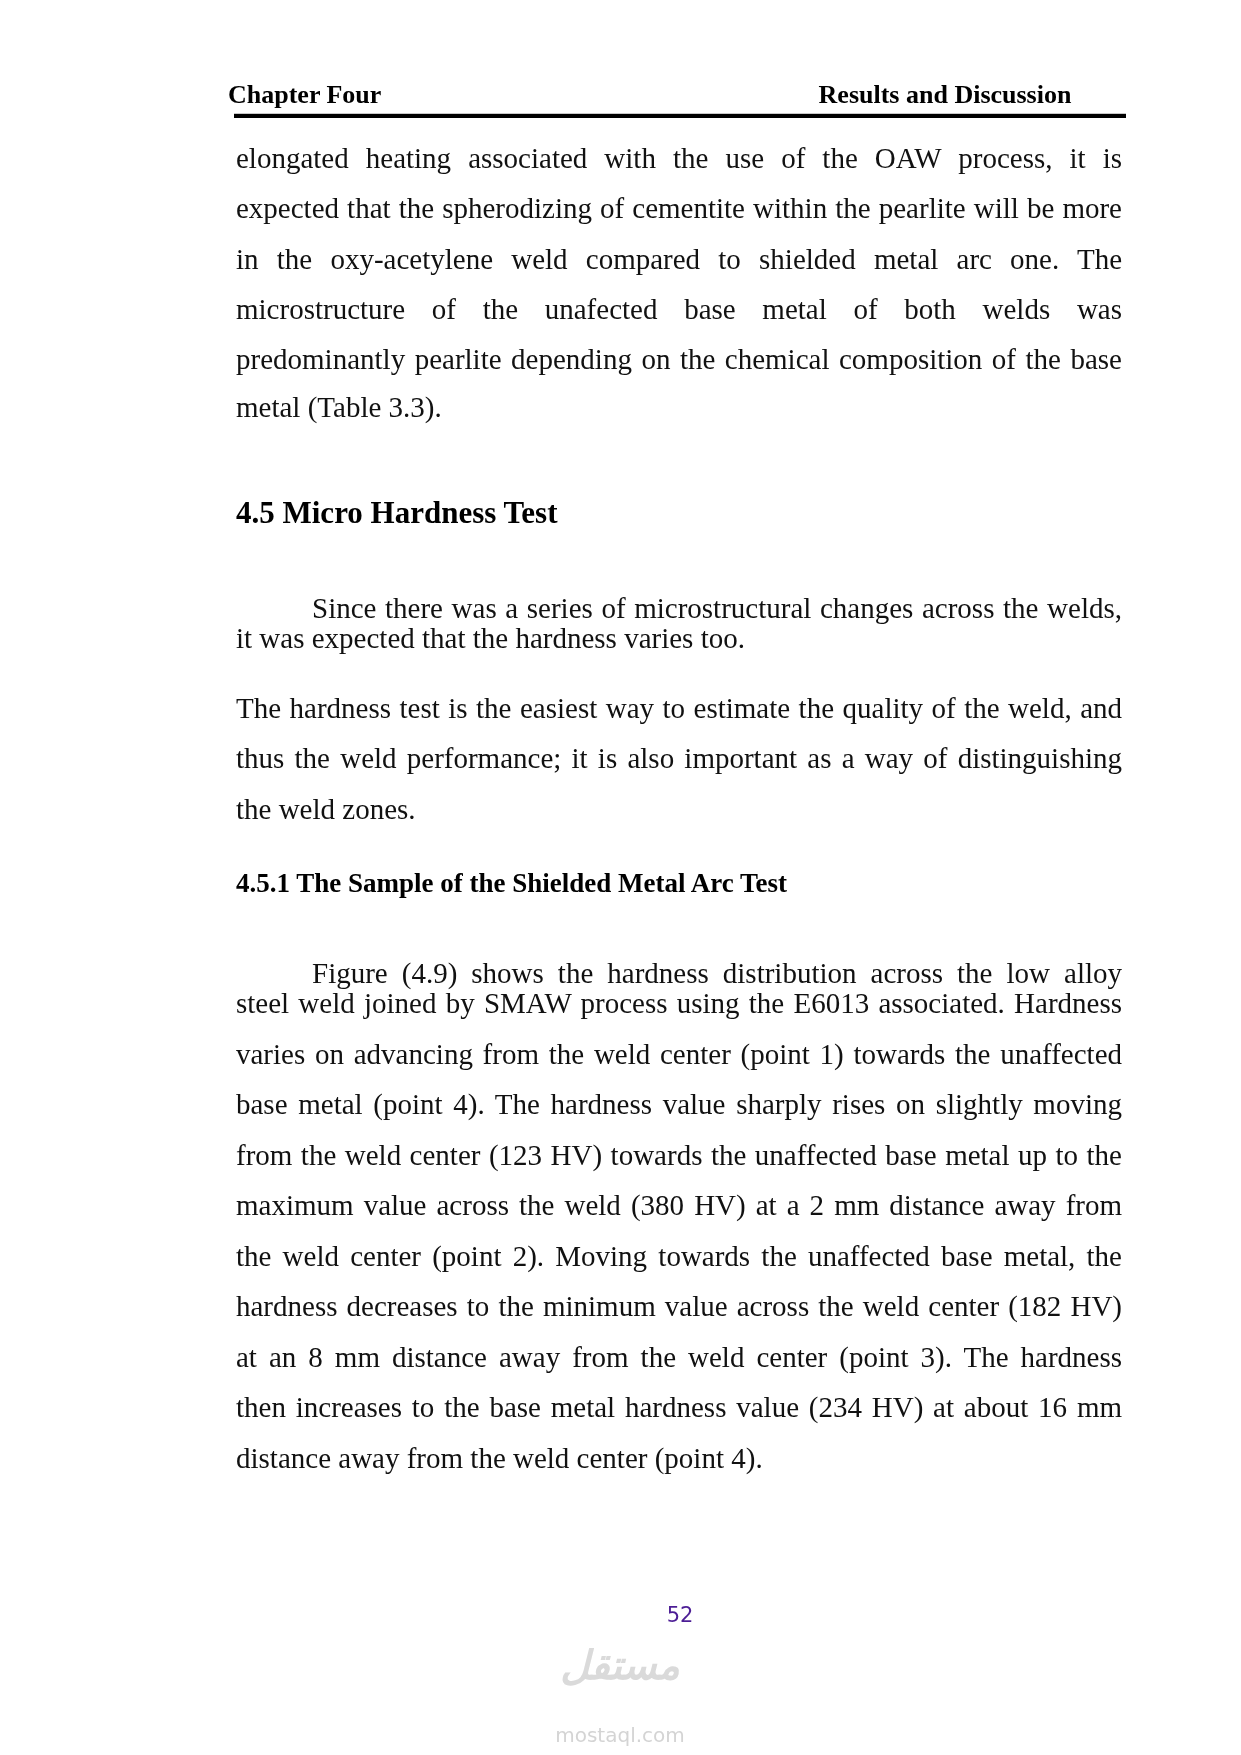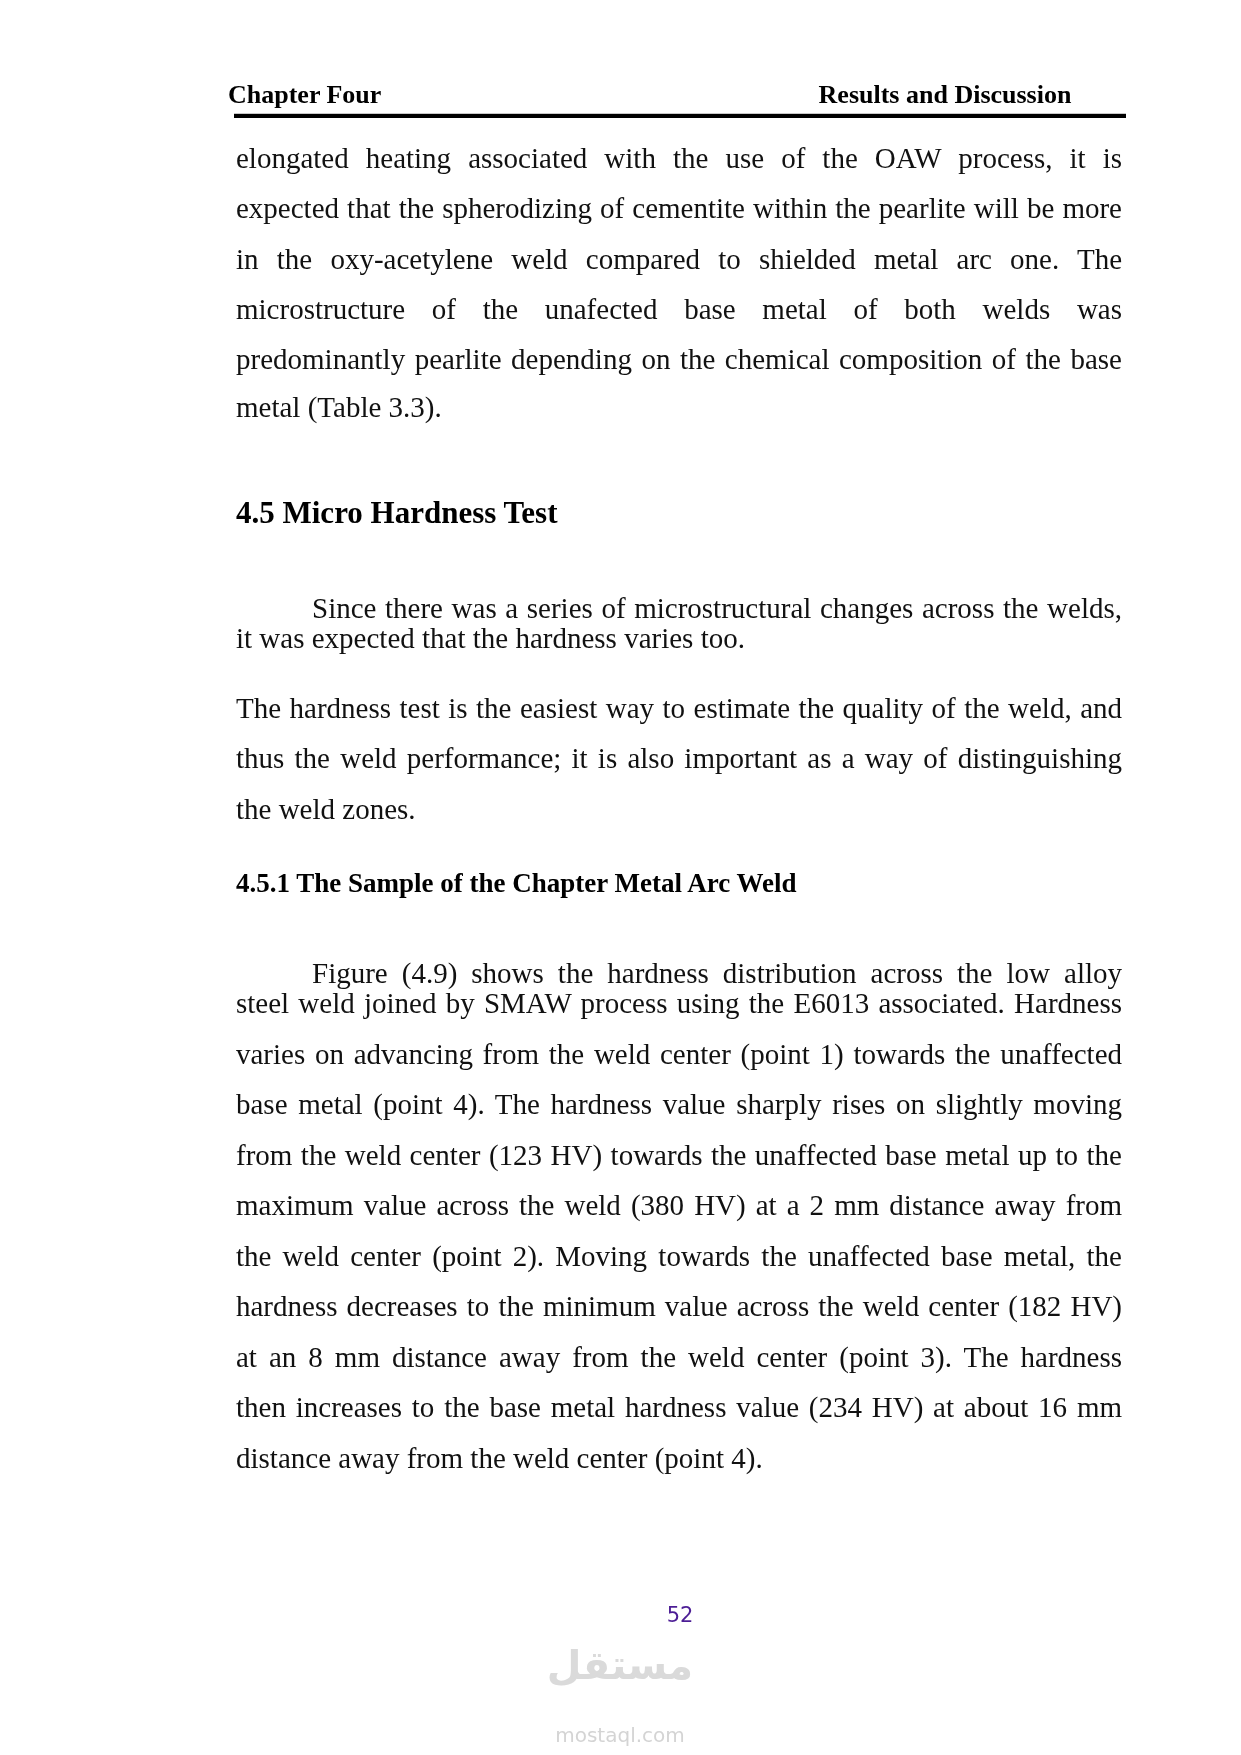--- a/index.html
+++ b/index.html
@@ -33,21 +33,21 @@
     font-family: "Liberation Serif", serif; font-weight: bold; font-size: 27px;
     color: #000; line-height: 32px; white-space: nowrap;
   }
   .pageno {
     position: absolute; left: 630px; width: 100px; text-align: center; top: 1602px;
     font-family: "DejaVu Sans", sans-serif; font-size: 21px; color: #4c1d95; line-height: 26px;
   }
   .wm-ar {
     position: absolute; left: 540px; width: 160px; text-align: center; top: 1642px;
     font-family: "DejaVu Sans", sans-serif; font-weight: bold; font-size: 40px;
-    color: #dadada; line-height: 46px; direction: rtl;
+    color: #dadada; line-height: 46px; direction: rtl; font-style: italic;
   }
   .wm-en {
     position: absolute; left: 540px; width: 160px; text-align: center; top: 1692px;
     font-family: "DejaVu Sans", sans-serif; font-size: 20px; color: #d4d4d4; line-height: 24px; margin-top: 31px;
   }
 </style>
 </head>
 <body>
 
 <div class="page">
@@ -71,21 +71,21 @@
     <div class="line just indent" style="top:571px">Since there was a series of microstructural changes across the welds,</div>
     <div class="line" style="top:621px">it was expected that the hardness varies too.</div>
   </div>
 
   <div>
     <div class="line just" style="top:691px">The hardness test is the easiest way to estimate the quality of the weld, and</div>
     <div class="line just" style="top:741px">thus the weld performance; it is also important as a way of distinguishing</div>
     <div class="line" style="top:792px">the weld zones.</div>
   </div>
 
-  <div class="h3" style="top:867px">4.5.1 The Sample of the Chapter Metal Arc Weld</div>
+  <div class="h3" style="top:867px">4.5.1 The Sample of the Shielded Metal Arc Test</div>
 
   <div>
     <div class="line just indent" style="top:936px">Figure (4.9) shows the hardness distribution across the low alloy</div>
     <div class="line just" style="top:986px">steel weld joined by SMAW process using the E6013 associated. Hardness</div>
     <div class="line just" style="top:1037px">varies on advancing from the weld center (point 1) towards the unaffected</div>
     <div class="line just" style="top:1087px">base metal (point 4). The hardness value sharply rises on slightly moving</div>
     <div class="line just" style="top:1138px">from the weld center (123 HV) towards the unaffected base metal up to the</div>
     <div class="line just" style="top:1188px">maximum value across the weld (380 HV) at a 2 mm distance away from</div>
     <div class="line just" style="top:1239px">the weld center (point 2). Moving towards the unaffected base metal, the</div>
     <div class="line just" style="top:1289px">hardness decreases to the minimum value across the weld center (182 HV)</div>

